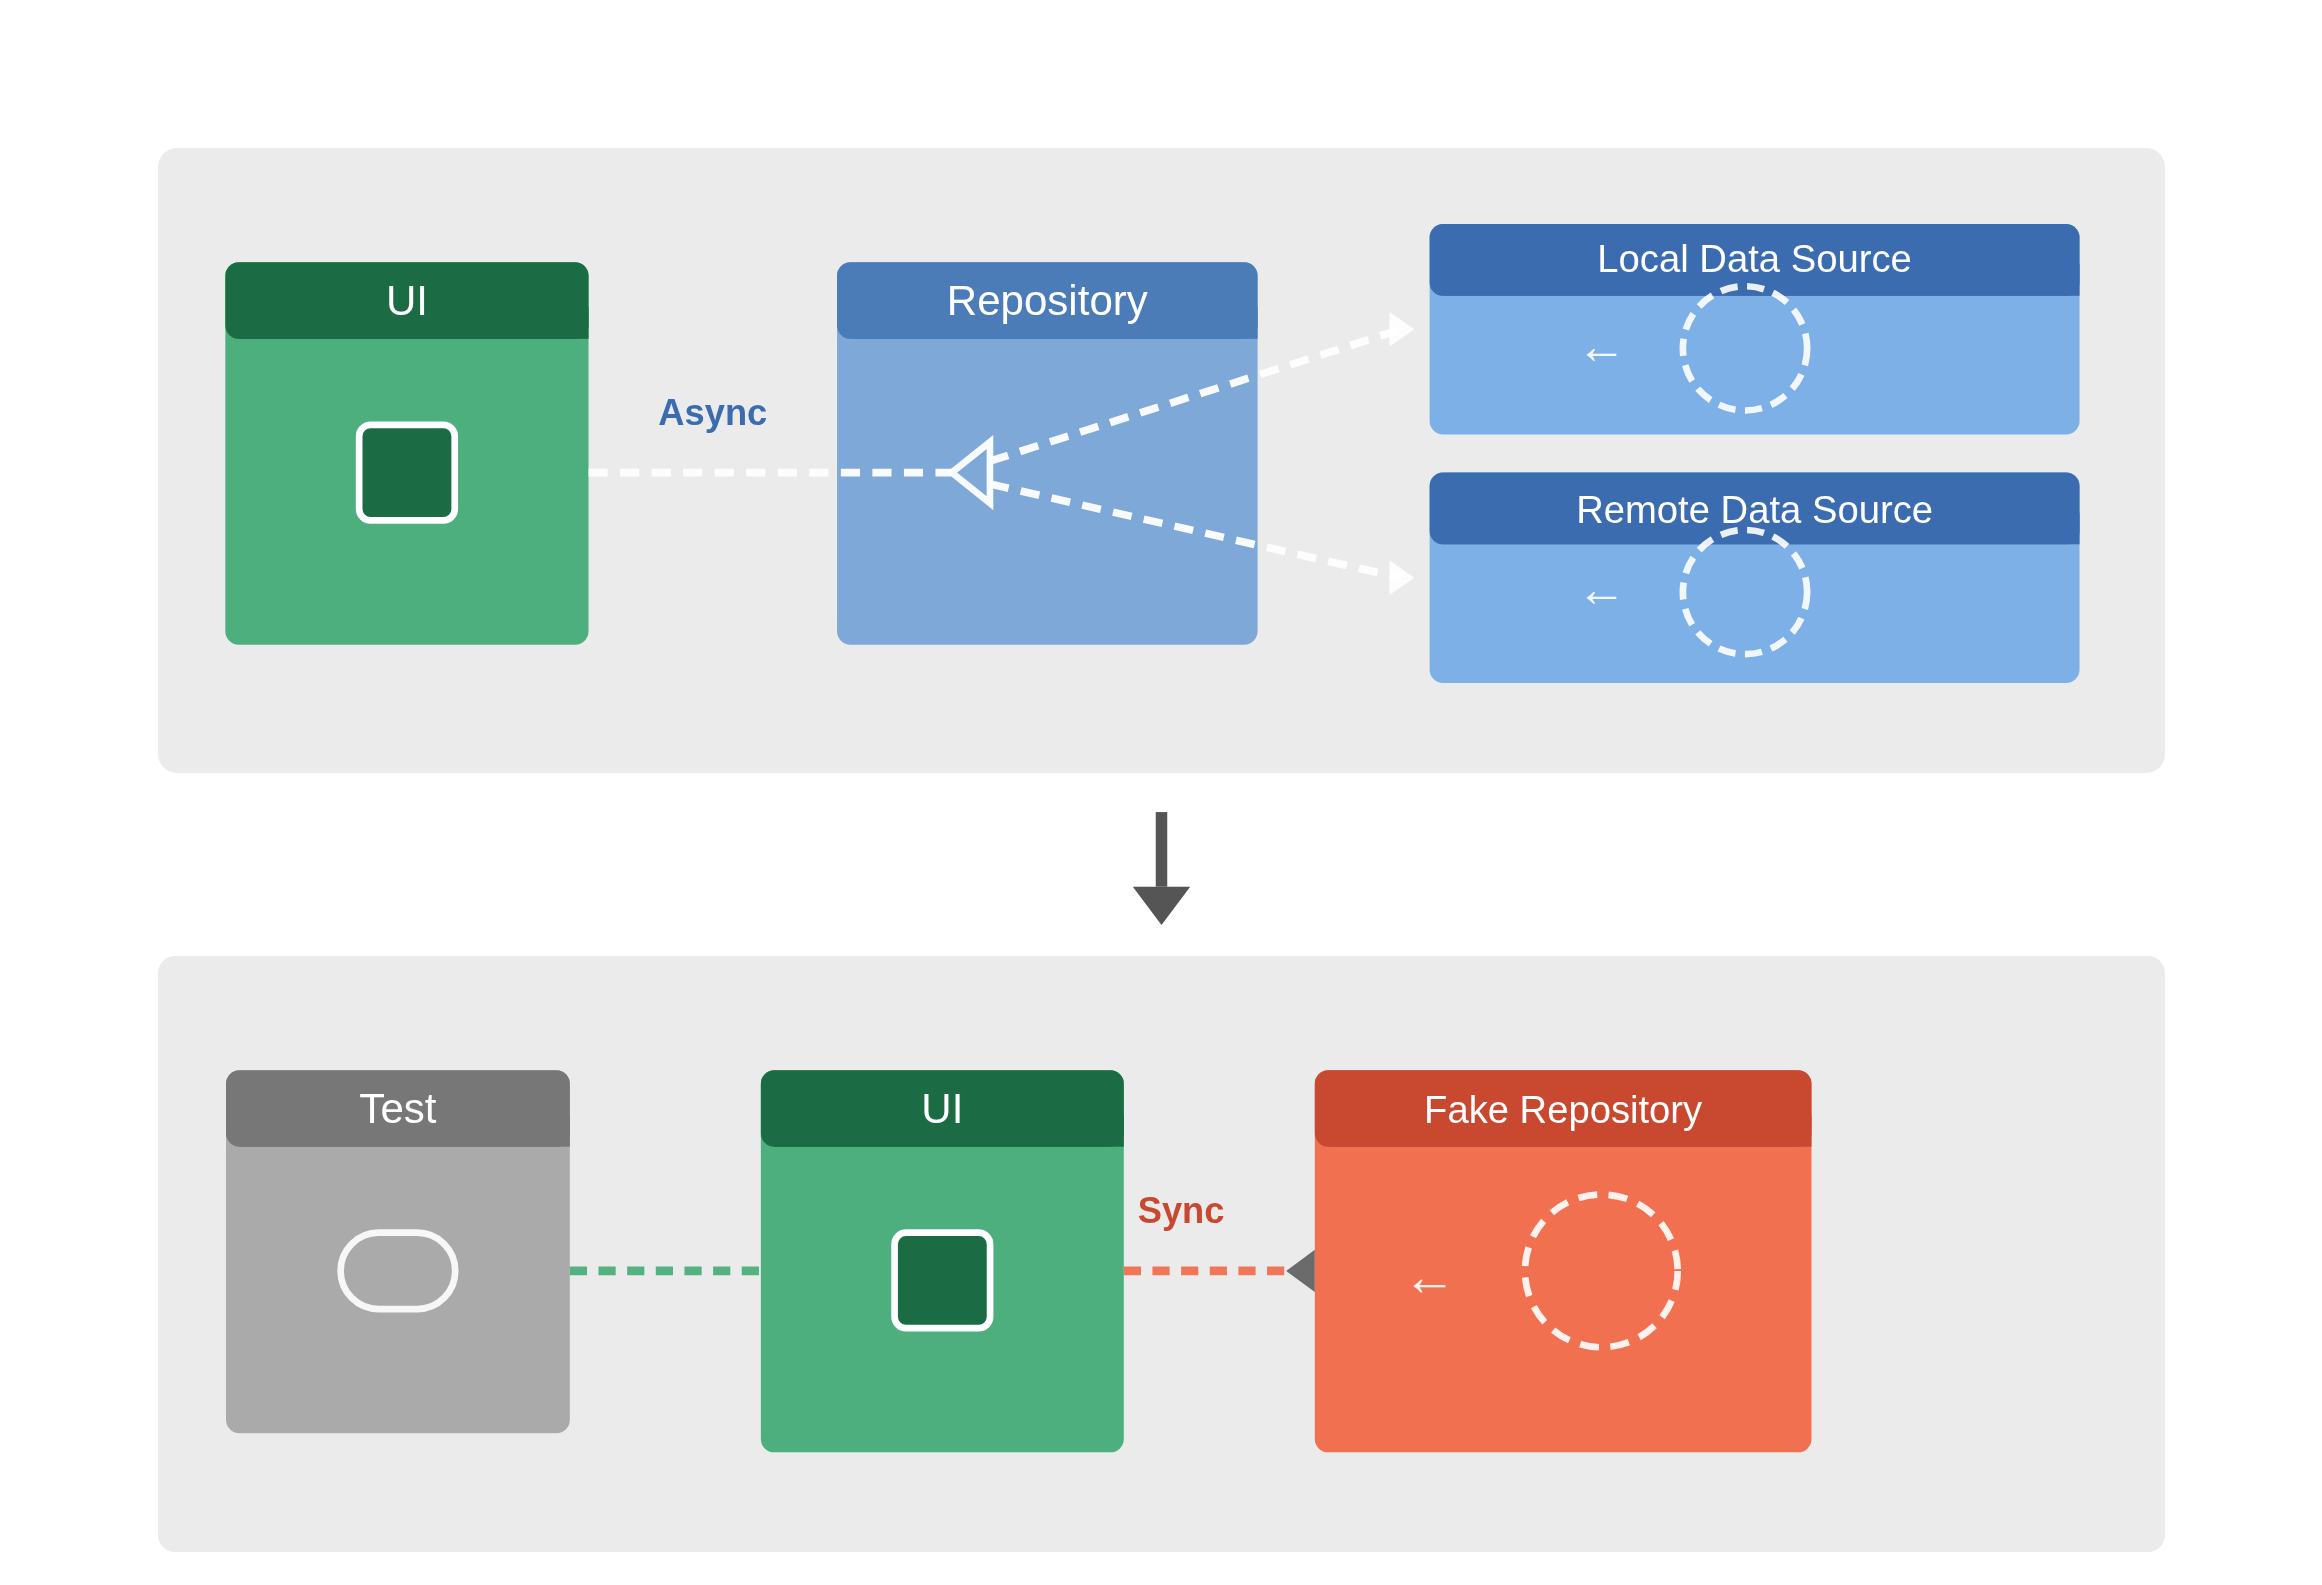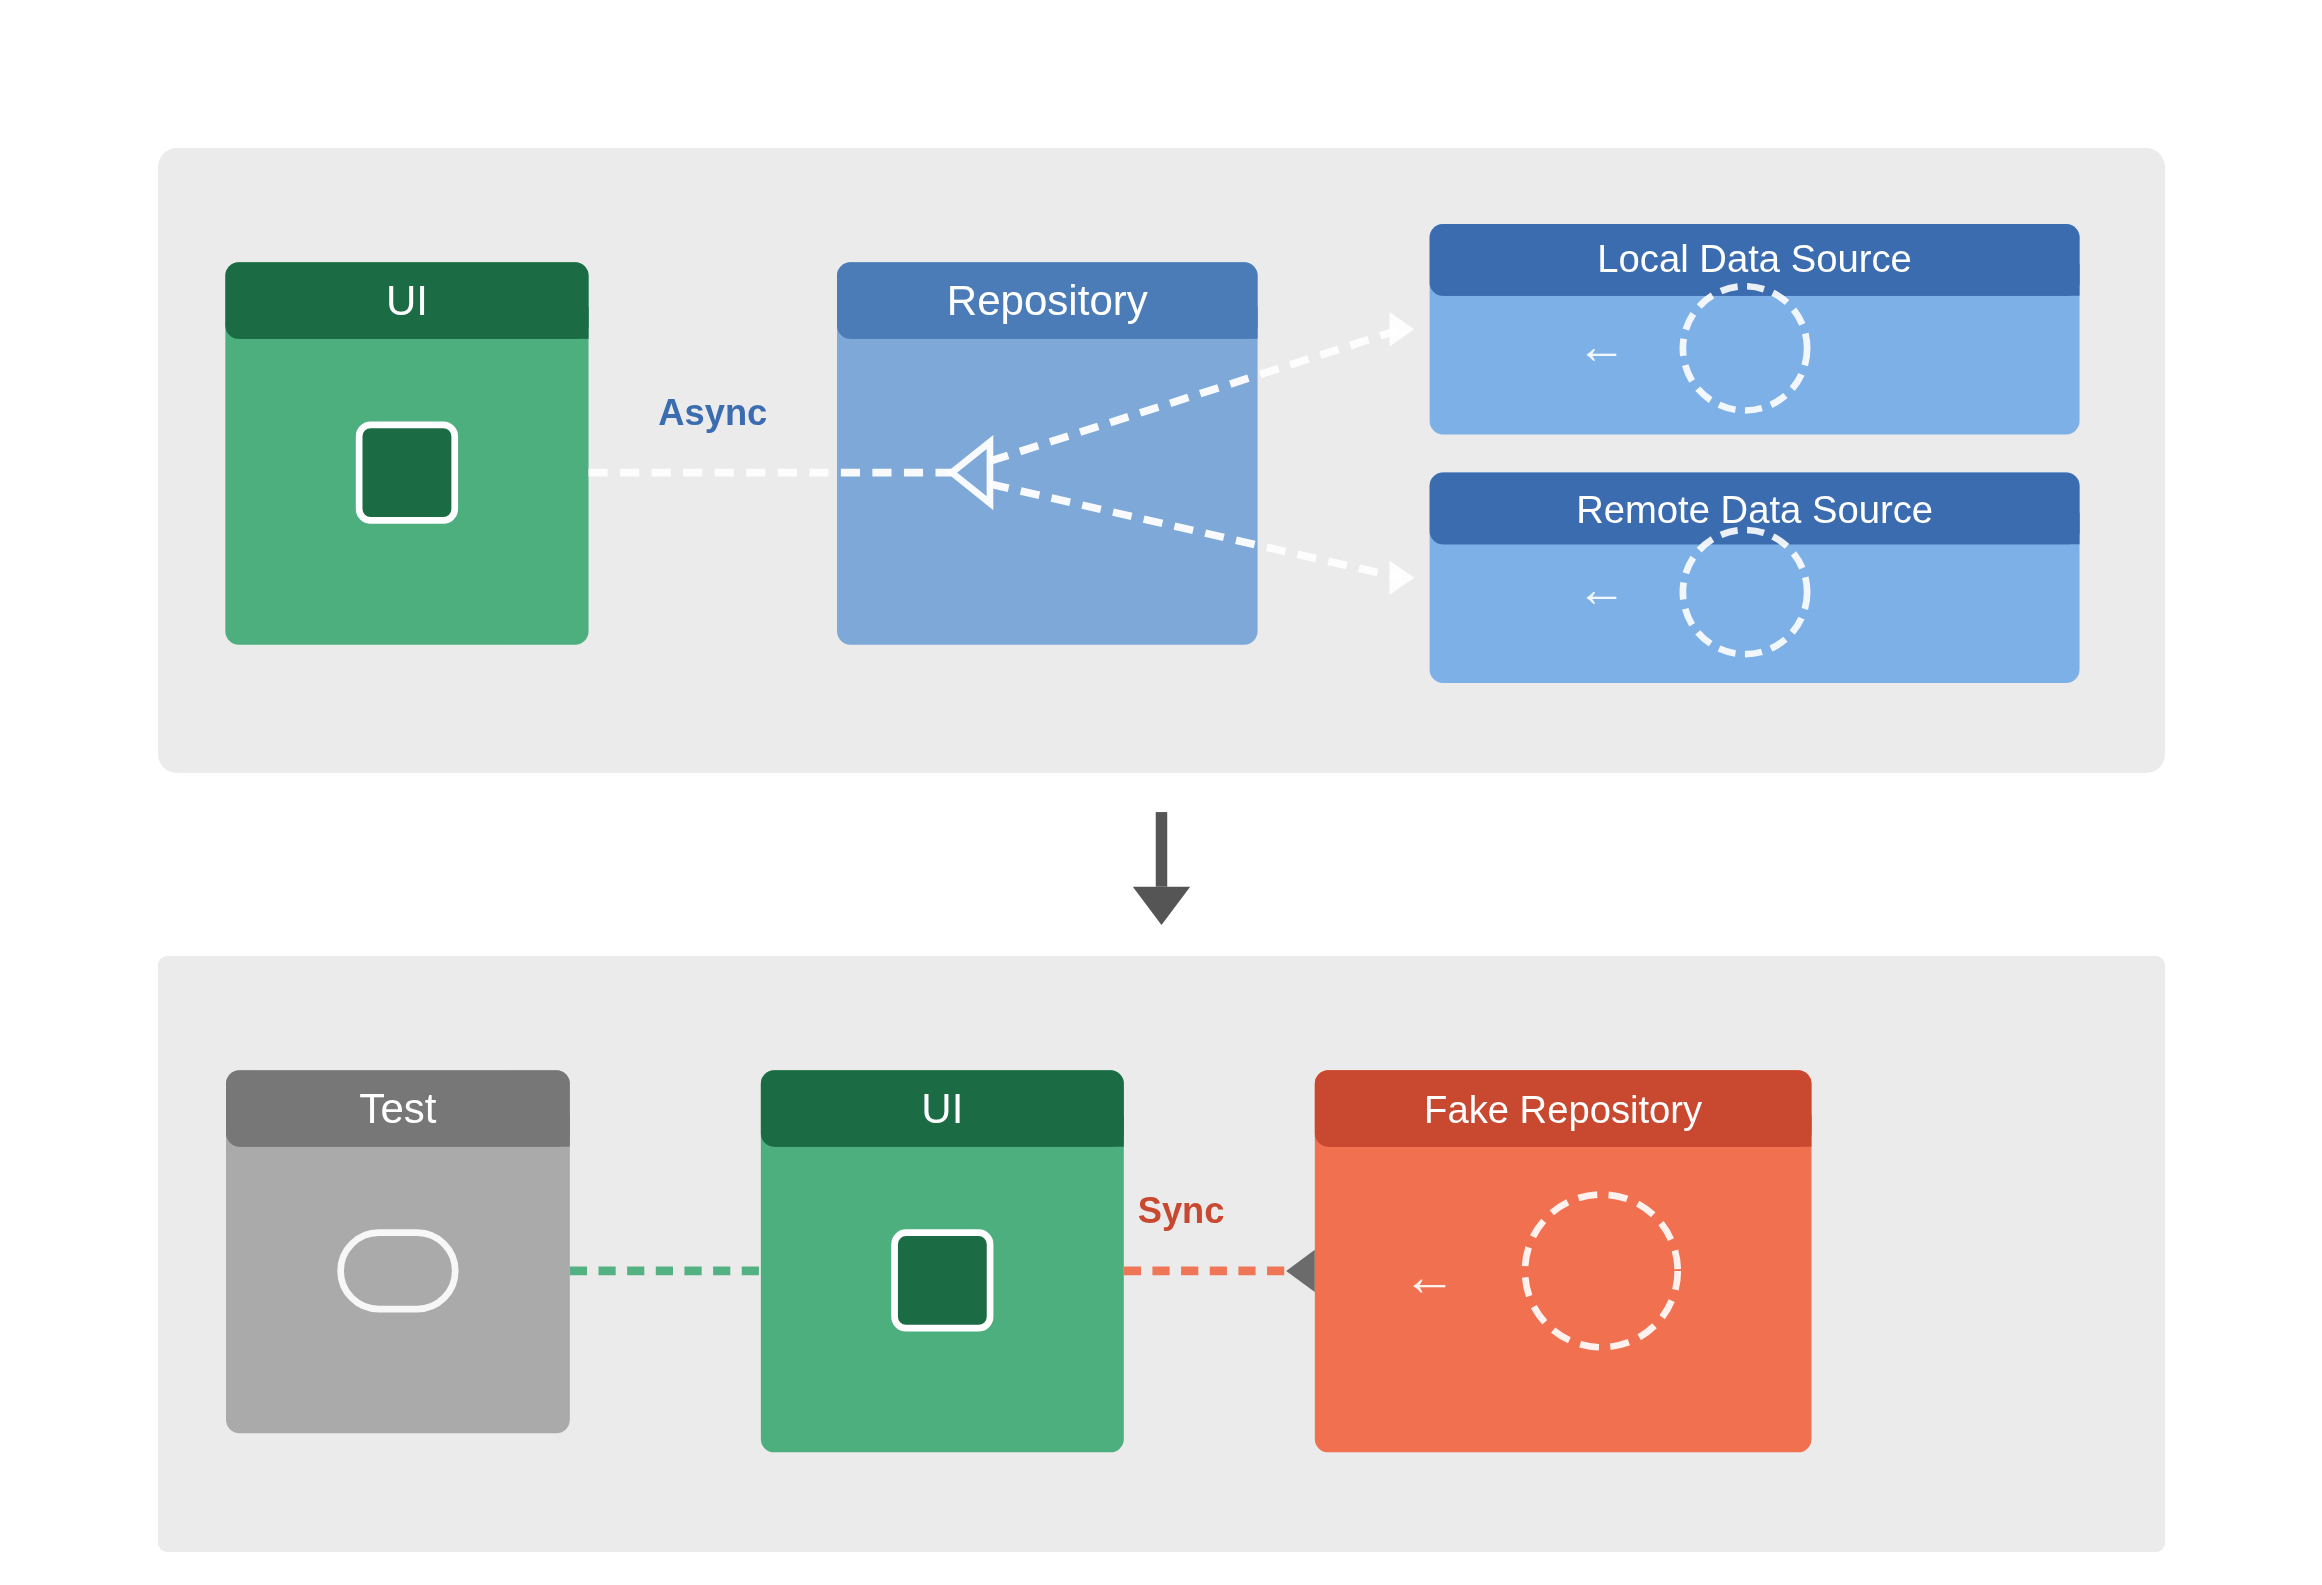--- a/index.html
+++ b/index.html
@@ -69,21 +69,21 @@
     </svg>
   </div>
 
   <div style="display:flex; flex-direction:column; align-items:center; margin:9.6px 0 29px 0;">
     <svg width="67" height="115" viewBox="0 0 70 120" xmlns="http://www.w3.org/2000/svg">
       <rect x="29" y="0" width="12" height="78" fill="#555"></rect>
       <polygon points="5,78 65,78 35,118" fill="#555"></polygon>
     </svg>
   </div>
 
-  <div style="background:#ebebeb; border-radius:9px; padding:57px 67px 67px 67px; width:2007px;text-decoration:underline;">
+  <div style="background:#ebebeb; border-radius:17px; padding:57px 67px 67px 67px; width:2007px;text-decoration:underline;">
     <svg width="1874" height="468" viewBox="0 0 1960 490" xmlns="http://www.w3.org/2000/svg">
 
       <rect x="0" y="60" width="360" height="380" rx="14" fill="#aaaaaa"></rect>
       <rect x="0" y="60" width="360" height="80" rx="14" fill="#777777"></rect>
       <rect x="14" y="107" width="346" height="33" fill="#777777"></rect>
       <text x="180" y="115" text-anchor="middle" fill="white" font-size="44" font-family="Arial,sans-serif" font-weight="400">Test</text>
 
       <rect x="120" y="230" width="120" height="80" rx="40" fill="none" stroke="white" stroke-width="7" opacity="0.9"></rect>
 
       <line x1="360" y1="270" x2="560" y2="270" stroke="#4CAF7D" stroke-width="9" stroke-dasharray="18,12" opacity="0.95"></line>

